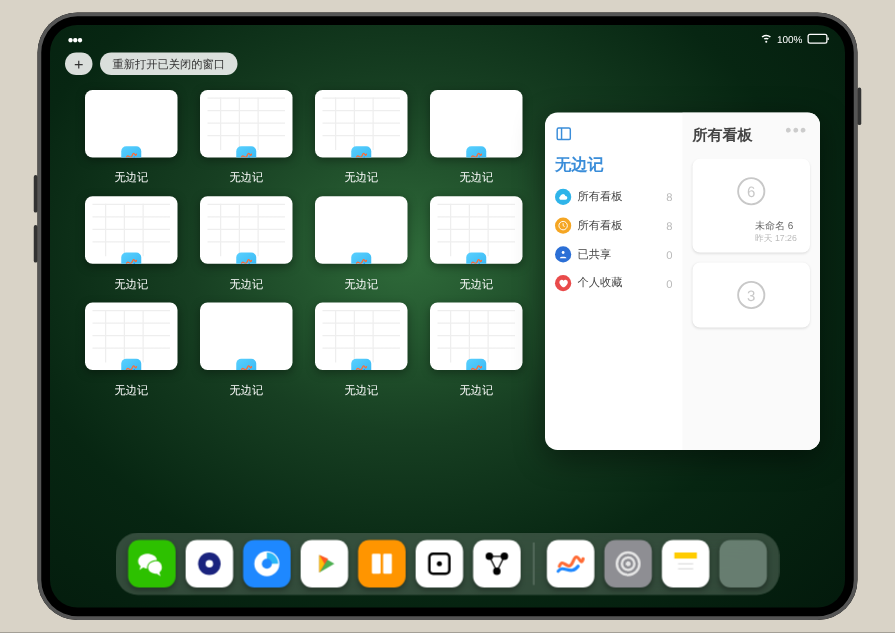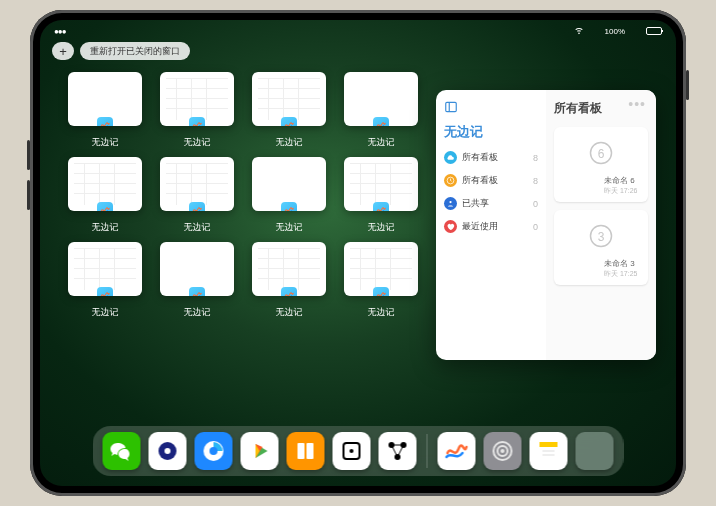--- a/index.html
+++ b/index.html
@@ -13,21 +13,21 @@
     width: 100%; height: 100%; border-radius: 22px; overflow: hidden; position: relative;
     background: radial-gradient(ellipse at 45% 40%, #2f6b3a 0%, #173f22 35%, #072612 65%, #031a0c 100%);
   }
   .statusbar {
     position: absolute; top: 3px; left: 0; right: 0; height: 16px;
     display: flex; justify-content: space-between; align-items: center;
     padding: 0 14px 0 8px; font-size: 9px; color: #fff;
   }
   .status-left { display: flex; align-items: center; gap: 6px; }
   .status-dots { display: inline-block; letter-spacing: -1px; font-size: 8px; }
-  .status-right { display: flex; align-items: center; gap: 21px; font-size: 8px; }
+  .status-right { display: flex; align-items: center; gap: 4px; font-size: 8px; }
   .battery { width: 16px; height: 8px; border: 1px solid #fff; border-radius: 2px; position: relative; }
   .battery::after { content: ""; position: absolute; right: -2px; top: 2px; width: 1px; height: 2px; background: #fff; }
   .battery-fill { background: #fff; height: 100%; width: 90%; }
 
   .pill {
     position: absolute; top: 22px; height: 18px; border-radius: 10px;
     background: rgba(255,255,255,0.85); display: flex; align-items: center; justify-content: center;
     font-size: 9px; color: #333;
   }
   .pill.plus { left: 12px; width: 22px; font-size: 13px; line-height: 1; }
@@ -314,21 +314,21 @@
               </div>
               <span class="pop-count">0</span>
             </div>
             <div class="pop-row">
               <div class="pop-row-left">
                 <span class="pop-icon" style="background:#e94b4b">
                   <svg viewBox="0 0 24 24" width="9" height="9" fill="#fff">
                     <path d="M12 21s-8-5-8-11a5 5 0 019-3 5 5 0 019 3c0 6-8 11-8 11z"></path>
                   </svg>
                 </span>
-                <span>最近使用</span>
+                <span>个人收藏</span>
               </div>
               <span class="pop-count">0</span>
             </div>
           </div>
       </div>
       <div class="pop-right">
         <div class="pop-title secondary">所有看板</div>
         <div id="pop-boards">
             <div class="board-card">
               <div class="board-canvas">
@@ -342,24 +342,20 @@
                 <div class="sub">昨天 17:26</div>
               </div>
             </div>
             <div class="board-card">
               <div class="board-canvas">
                 <svg viewBox="0 0 40 40">
                   <circle cx="20" cy="20" r="14" fill="none" stroke="#c8c8c8" stroke-width="2"></circle>
                   <text x="20" y="26" text-anchor="middle" font-size="16" fill="#c8c8c8" font-family="cursive">3</text>
                 </svg>
               </div>
-              <div class="board-meta">
-                <div>未命名 3</div>
-                <div class="sub">昨天 17:25</div>
-              </div>
             </div>
           </div>
       </div>
     </div>
 
     <div class="dock" id="dock">
         <div class="dicon" style="background: rgb(45, 193, 0);">
           <svg viewBox="0 0 24 24">
             <path fill="#fff" d="M8 4C4 4 1 7 1 10c0 2 1 3 2 4l-1 3 3-2c1 0 2 1 3 1 0-4 3-7 8-7 0-3-4-5-8-5zm8 6c-4 0-7 2-7 5s3 5 7 5l3 2-1-3c1-1 2-2 2-4 0-3-2-5-4-5z"></path>
           </svg>

